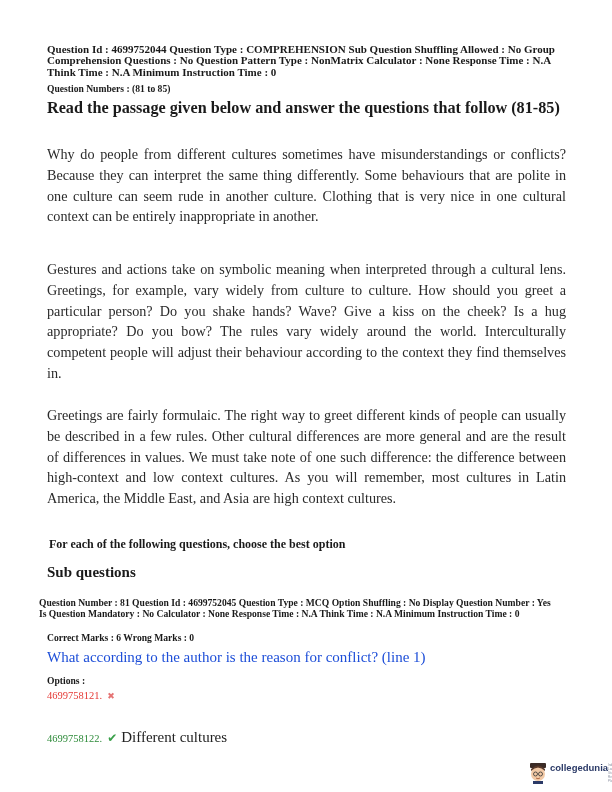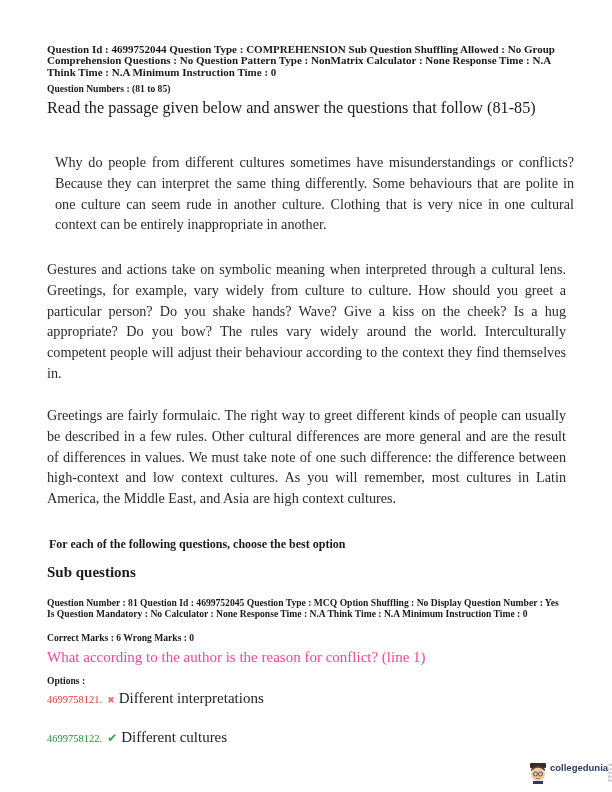--- a/index.html
+++ b/index.html
@@ -1,28 +1,28 @@
 <!DOCTYPE html>
 <html><head>
 <meta charset="utf-8">
 <style>
   html, body { margin: 0; padding: 0; background: #ffffff; }
   body { width: 612px; height: 792px; position: relative; overflow: hidden; font-family: "Liberation Serif", serif; color: #1a1a1a; }
   .meta { position: absolute; left: 47px; top: 44px; width: 520px; font-size: 11px; font-weight: bold; line-height: 11.4px; }
   .qnums { position: absolute; left: 47px; top: 83px; font-size: 9.6px; font-weight: bold; }
-  .heading { position: absolute; left: 47px; top: 99px; font-size: 16.2px; font-weight: normal; white-space: nowrap; }
+  .heading { position: absolute; left: 47px; top: 99px; font-size: 16.2px; font-weight: bold; white-space: nowrap; }
   .para { position: absolute; left: 47px; width: 519px; font-size: 14.2px; line-height: 20.8px; text-align: justify; color: #2a2a2a; }
   .p1 { top: 144px; }
   .p2 { top: 259px; }
   .p3 { top: 405px; }
   .instr { position: absolute; left: 49px; top: 537px; font-size: 12px; font-weight: bold; white-space: nowrap; }
   .subq { position: absolute; left: 47px; top: 564px; font-size: 15px; font-weight: bold; }
-  .qmeta { position: absolute; left: 47px; top: 597px; width: 520px; font-size: 9.6px; font-weight: bold; line-height: 11.2px; }
+  .qmeta { position: absolute; left: 39px; top: 597px; width: 520px; font-size: 9.6px; font-weight: bold; line-height: 11.2px; }
   .marks { position: absolute; left: 47px; top: 632px; font-size: 9.6px; font-weight: bold; }
-  .qtext { position: absolute; left: 47px; top: 649px; font-size: 15px; white-space: nowrap; color: #ec4899; }
+  .qtext { position: absolute; left: 47px; top: 649px; font-size: 15px; white-space: nowrap; color: #1d4ed8; }
   .opts-label { position: absolute; left: 47px; top: 675px; font-size: 9.6px; font-weight: bold; }
   .opt { position: absolute; left: 47px; display: flex; align-items: baseline; white-space: nowrap; }
   .opt1 { top: 690px; }
   .opt2 { top: 729px; }
   .opt-id { font-size: 10.5px; }
   .opt1 .opt-id { color: #e53935; }
   .opt2 .opt-id { color: #2e8b3a; }
   .opt-icon { display: inline-block; margin: 0 4px 0 5px; font-size: 10px; }
   .opt1 .opt-icon { color: #e57373; font-size: 9px; }
   .opt2 .opt-icon { color: #3aa04a; font-size: 12px; }
@@ -34,36 +34,35 @@
   .logo-tag { font-family: "Liberation Sans", sans-serif; font-size: 3px; color: #8a8fa0; line-height: 4px; }
 </style>
 </head>
 <body>
 
 <div class="meta">Question Id : 4699752044 Question Type : COMPREHENSION Sub Question Shuffling Allowed : No Group Comprehension Questions : No Question Pattern Type : NonMatrix Calculator : None Response Time : N.A Think Time : N.A Minimum Instruction Time : 0</div>
 <div class="qnums">Question Numbers : (81 to 85)</div>
 
 <div class="heading">Read the passage given below and answer the questions that follow (81-85)</div>
 
-<p class="para p1" style="margin:8px">Why do people from different cultures sometimes have misunderstandings or conflicts? Because they can interpret the same thing differently. Some behaviours that are polite in one culture can seem rude in another culture. Clothing that is very nice in one cultural context can be entirely inappropriate in another.</p>
+<p class="para p1" style="margin:0">Why do people from different cultures sometimes have misunderstandings or conflicts? Because they can interpret the same thing differently. Some behaviours that are polite in one culture can seem rude in another culture. Clothing that is very nice in one cultural context can be entirely inappropriate in another.</p>
 <p class="para p2" style="margin:0">Gestures and actions take on symbolic meaning when interpreted through a cultural lens. Greetings, for example, vary widely from culture to culture. How should you greet a particular person? Do you shake hands? Wave? Give a kiss on the cheek? Is a hug appropriate? Do you bow? The rules vary widely around the world. Interculturally competent people will adjust their behaviour according to the context they find themselves in.</p>
 <p class="para p3" style="margin:0">Greetings are fairly formulaic. The right way to greet different kinds of people can usually be described in a few rules. Other cultural differences are more general and are the result of differences in values. We must take note of one such difference: the difference between high-context and low context cultures. As you will remember, most cultures in Latin America, the Middle East, and Asia are high context cultures.</p>
 
 <div class="instr">For each of the following questions, choose the best option</div>
 <div class="subq">Sub questions</div>
 
 <div class="qmeta">Question Number : 81 Question Id : 4699752045 Question Type : MCQ Option Shuffling : No Display Question Number : Yes Is Question Mandatory : No Calculator : None Response Time : N.A Think Time : N.A Minimum Instruction Time : 0</div>
 <div class="marks">Correct Marks : 6 Wrong Marks : 0</div>
 <div class="qtext">What according to the author is the reason for conflict? (line 1)</div>
 <div class="opts-label">Options :</div>
 
 <div class="opt opt1">
   <span class="opt-id">4699758121.</span>
   <span class="opt-icon">✖</span>
-  <span class="opt-text">Different interpretations</span>
 </div>
 
 <div class="opt opt2">
   <span class="opt-id">4699758122.</span>
   <span class="opt-icon">✔</span>
   <span class="opt-text">Different cultures</span>
 </div>
 
 <div class="logo">
   <div class="logo-mark">

